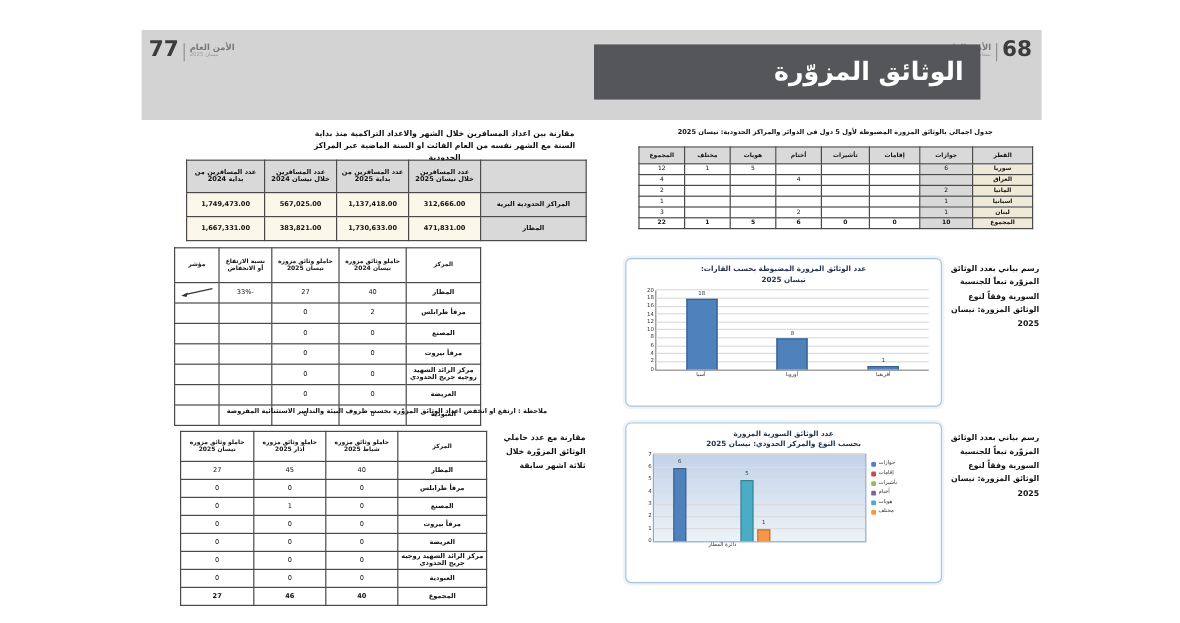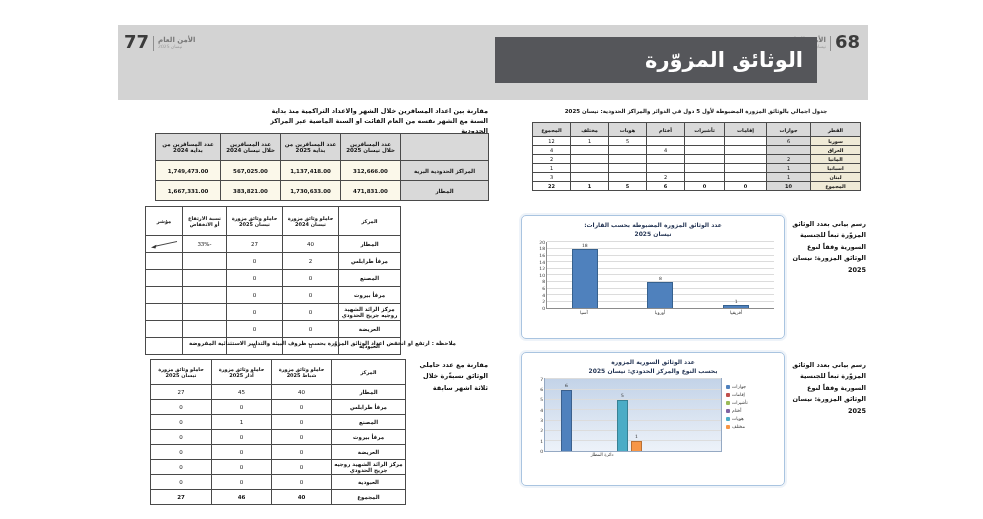--- a/index.html
+++ b/index.html
@@ -83,21 +83,21 @@
       <div class="mag">
         <span class="magname">الأمن العام</span>
         <span class="magsub">نيسان 2025</span>
       </div>
     </div>
     <div class="titlebar">
       <span class="ttl">الوثائق المزوّرة</span>
     </div>
   </div>
 
-  <div class="blk b-title" style="left:253px;top:106px;width:235px;font-size:6.5px;line-height:1.55;">مقارنة بين اعداد المسافرين خلال الشهر والاعداد التراكمية منذ بداية السنة مع الشهر نفسه من العام الفائت او السنة الماضية عبر المراكز الحدودية</div>
+  <div class="blk b-title" style="left:253px;top:106px;width:235px;font-size:6.5px;text-align:center;line-height:1.55;">مقارنة بين اعداد المسافرين خلال الشهر والاعداد التراكمية منذ بداية السنة مع الشهر نفسه من العام الفائت او السنة الماضية عبر المراكز الحدودية</div>
 
   <div id="passengers-table" class="tblwrap" style="left:155px;top:133px;">
       <table dir="rtl">
         <colgroup>
           <col style="width: 88px;">
           <col style="width: 60px;">
           <col style="width: 60px;">
           <col style="width: 60px;">
           <col style="width: 65px;">
         </colgroup>
@@ -200,21 +200,21 @@
             <td>0</td>
             <td></td>
             <td></td>
           </tr>
         </tbody>
       </table>
     </div>
 
   <div class="footnote" style="left:150px;top:340px;width:306px;">ملاحظة : ارتفع او انخفض اعداد الوثائق المزوّرة بحسب ظروف البيئة والتدابير الاستثنائية المفروضة</div>
 
-  <div class="side-label" style="left:408px;top:360px;width:80px;">مقارنة مع عدد حاملي الوثائق نسبةّرة خلال ثلاثة اشهر سابقة</div>
+  <div class="side-label" style="left:408px;top:360px;width:80px;">مقارنة مع عدد حاملي الوثائق المزوّرة خلال ثلاثة اشهر سابقة</div>
 
   <div id="three-months-table" class="tblwrap" style="left:150px;top:359px;">
       <table dir="rtl">
         <colgroup>
           <col style="width: 74px;">
           <col style="width: 60px;">
           <col style="width: 60px;">
           <col style="width: 61px;">
         </colgroup>
         <thead>

